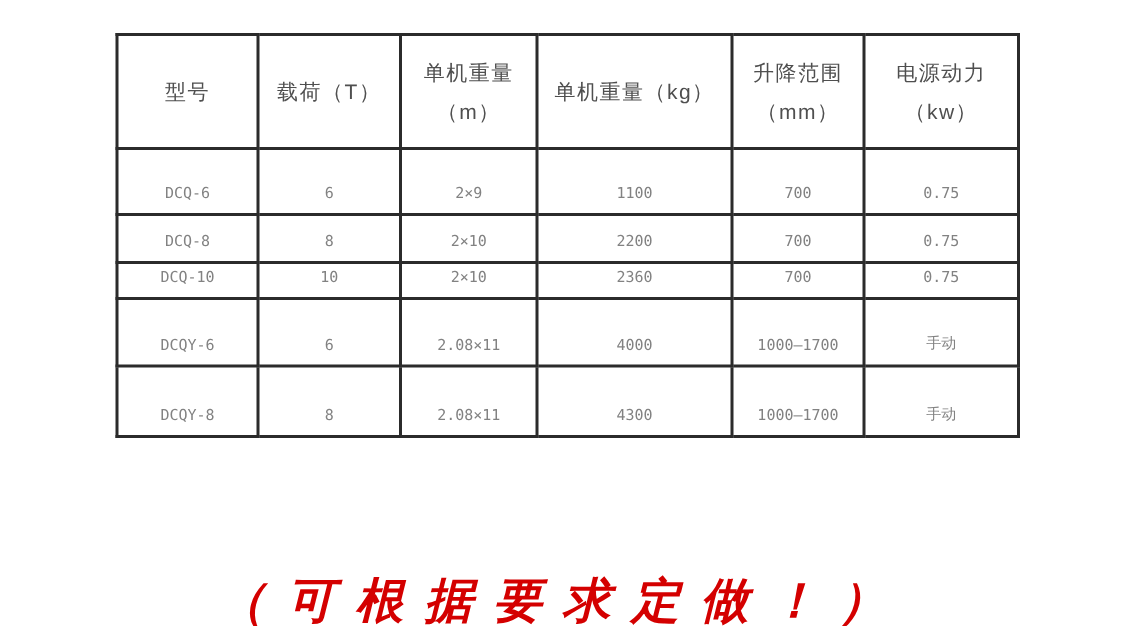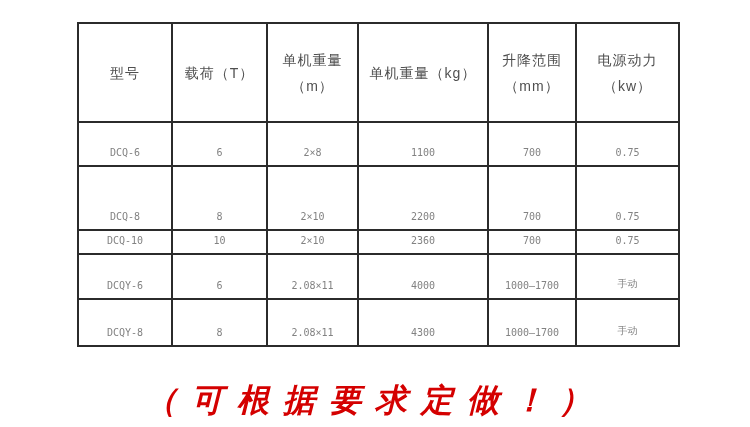--- a/index.html
+++ b/index.html
@@ -33,23 +33,23 @@
     color: #4f4f4f;
     letter-spacing: 1px;
   }
   table.spec td {
     vertical-align: bottom;
     padding-bottom: 7px;
     font-family: "DejaVu Sans Mono", "DejaVu Sans", monospace;
     font-size: 10px;
     color: #828282;
   }
-  tr.header-row { height: 99px; }
+  tr.header-row { height: 76px; }
   tbody tr:nth-child(1) { height: 44px; }
-  tbody tr:nth-child(2) { height: 64px; }
+  tbody tr:nth-child(2) { height: 32px; }
   tbody tr:nth-child(3) { height: 24px; }
   tbody tr:nth-child(4) { height: 45px; padding-left: 36px; }
   tbody tr:nth-child(5) { height: 47px; }
   tbody tr:nth-child(6) { height: 46px; }
 
   .hline { display: block; }
   .hline:empty { display: none; }
 
   .custom-note {
     position: absolute;
@@ -105,21 +105,21 @@
           <th>
             <span class="hline">电源动力</span>
             <span class="hline">（kw）</span>
           </th>
         </tr>
       </thead>
       <tbody>
         <tr>
           <td>DCQ-6</td>
           <td>6</td>
-          <td>2×8</td>
+          <td>2×9</td>
           <td>1100</td>
           <td>700</td>
           <td>0.75</td>
         </tr>
         <tr>
           <td>DCQ-8</td>
           <td>8</td>
           <td>2×10</td>
           <td>2200</td>
           <td>700</td>

